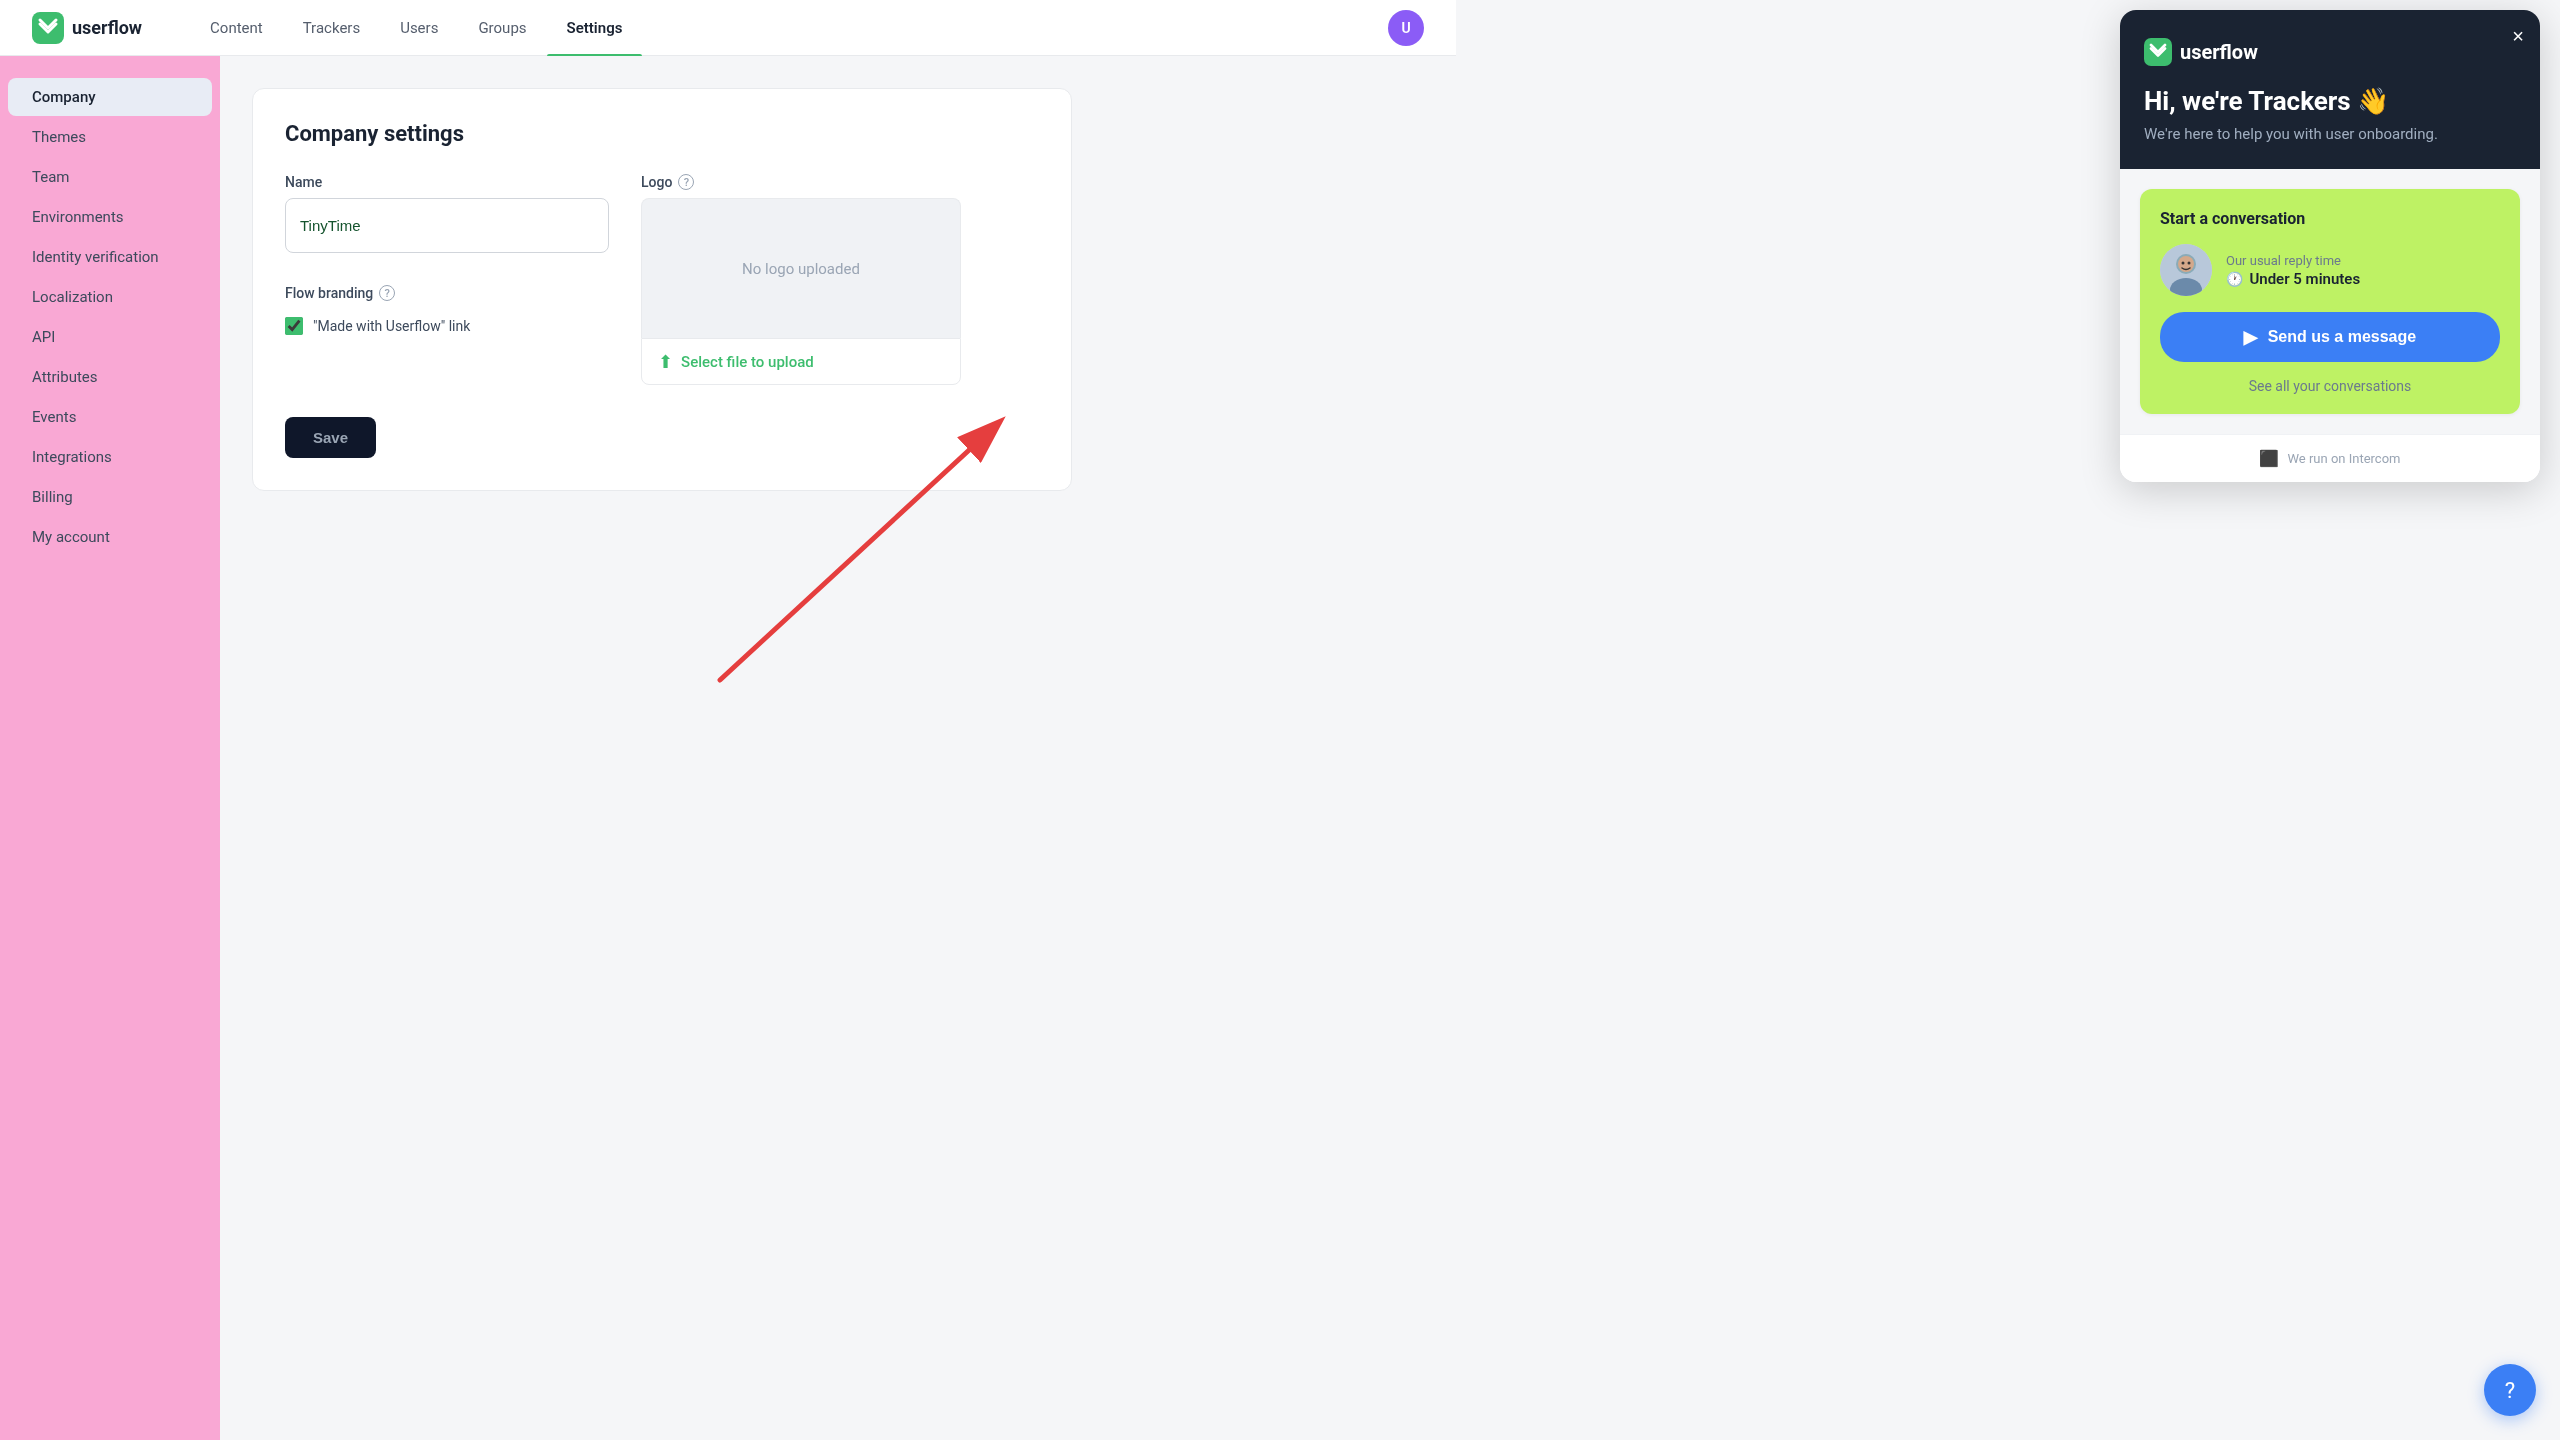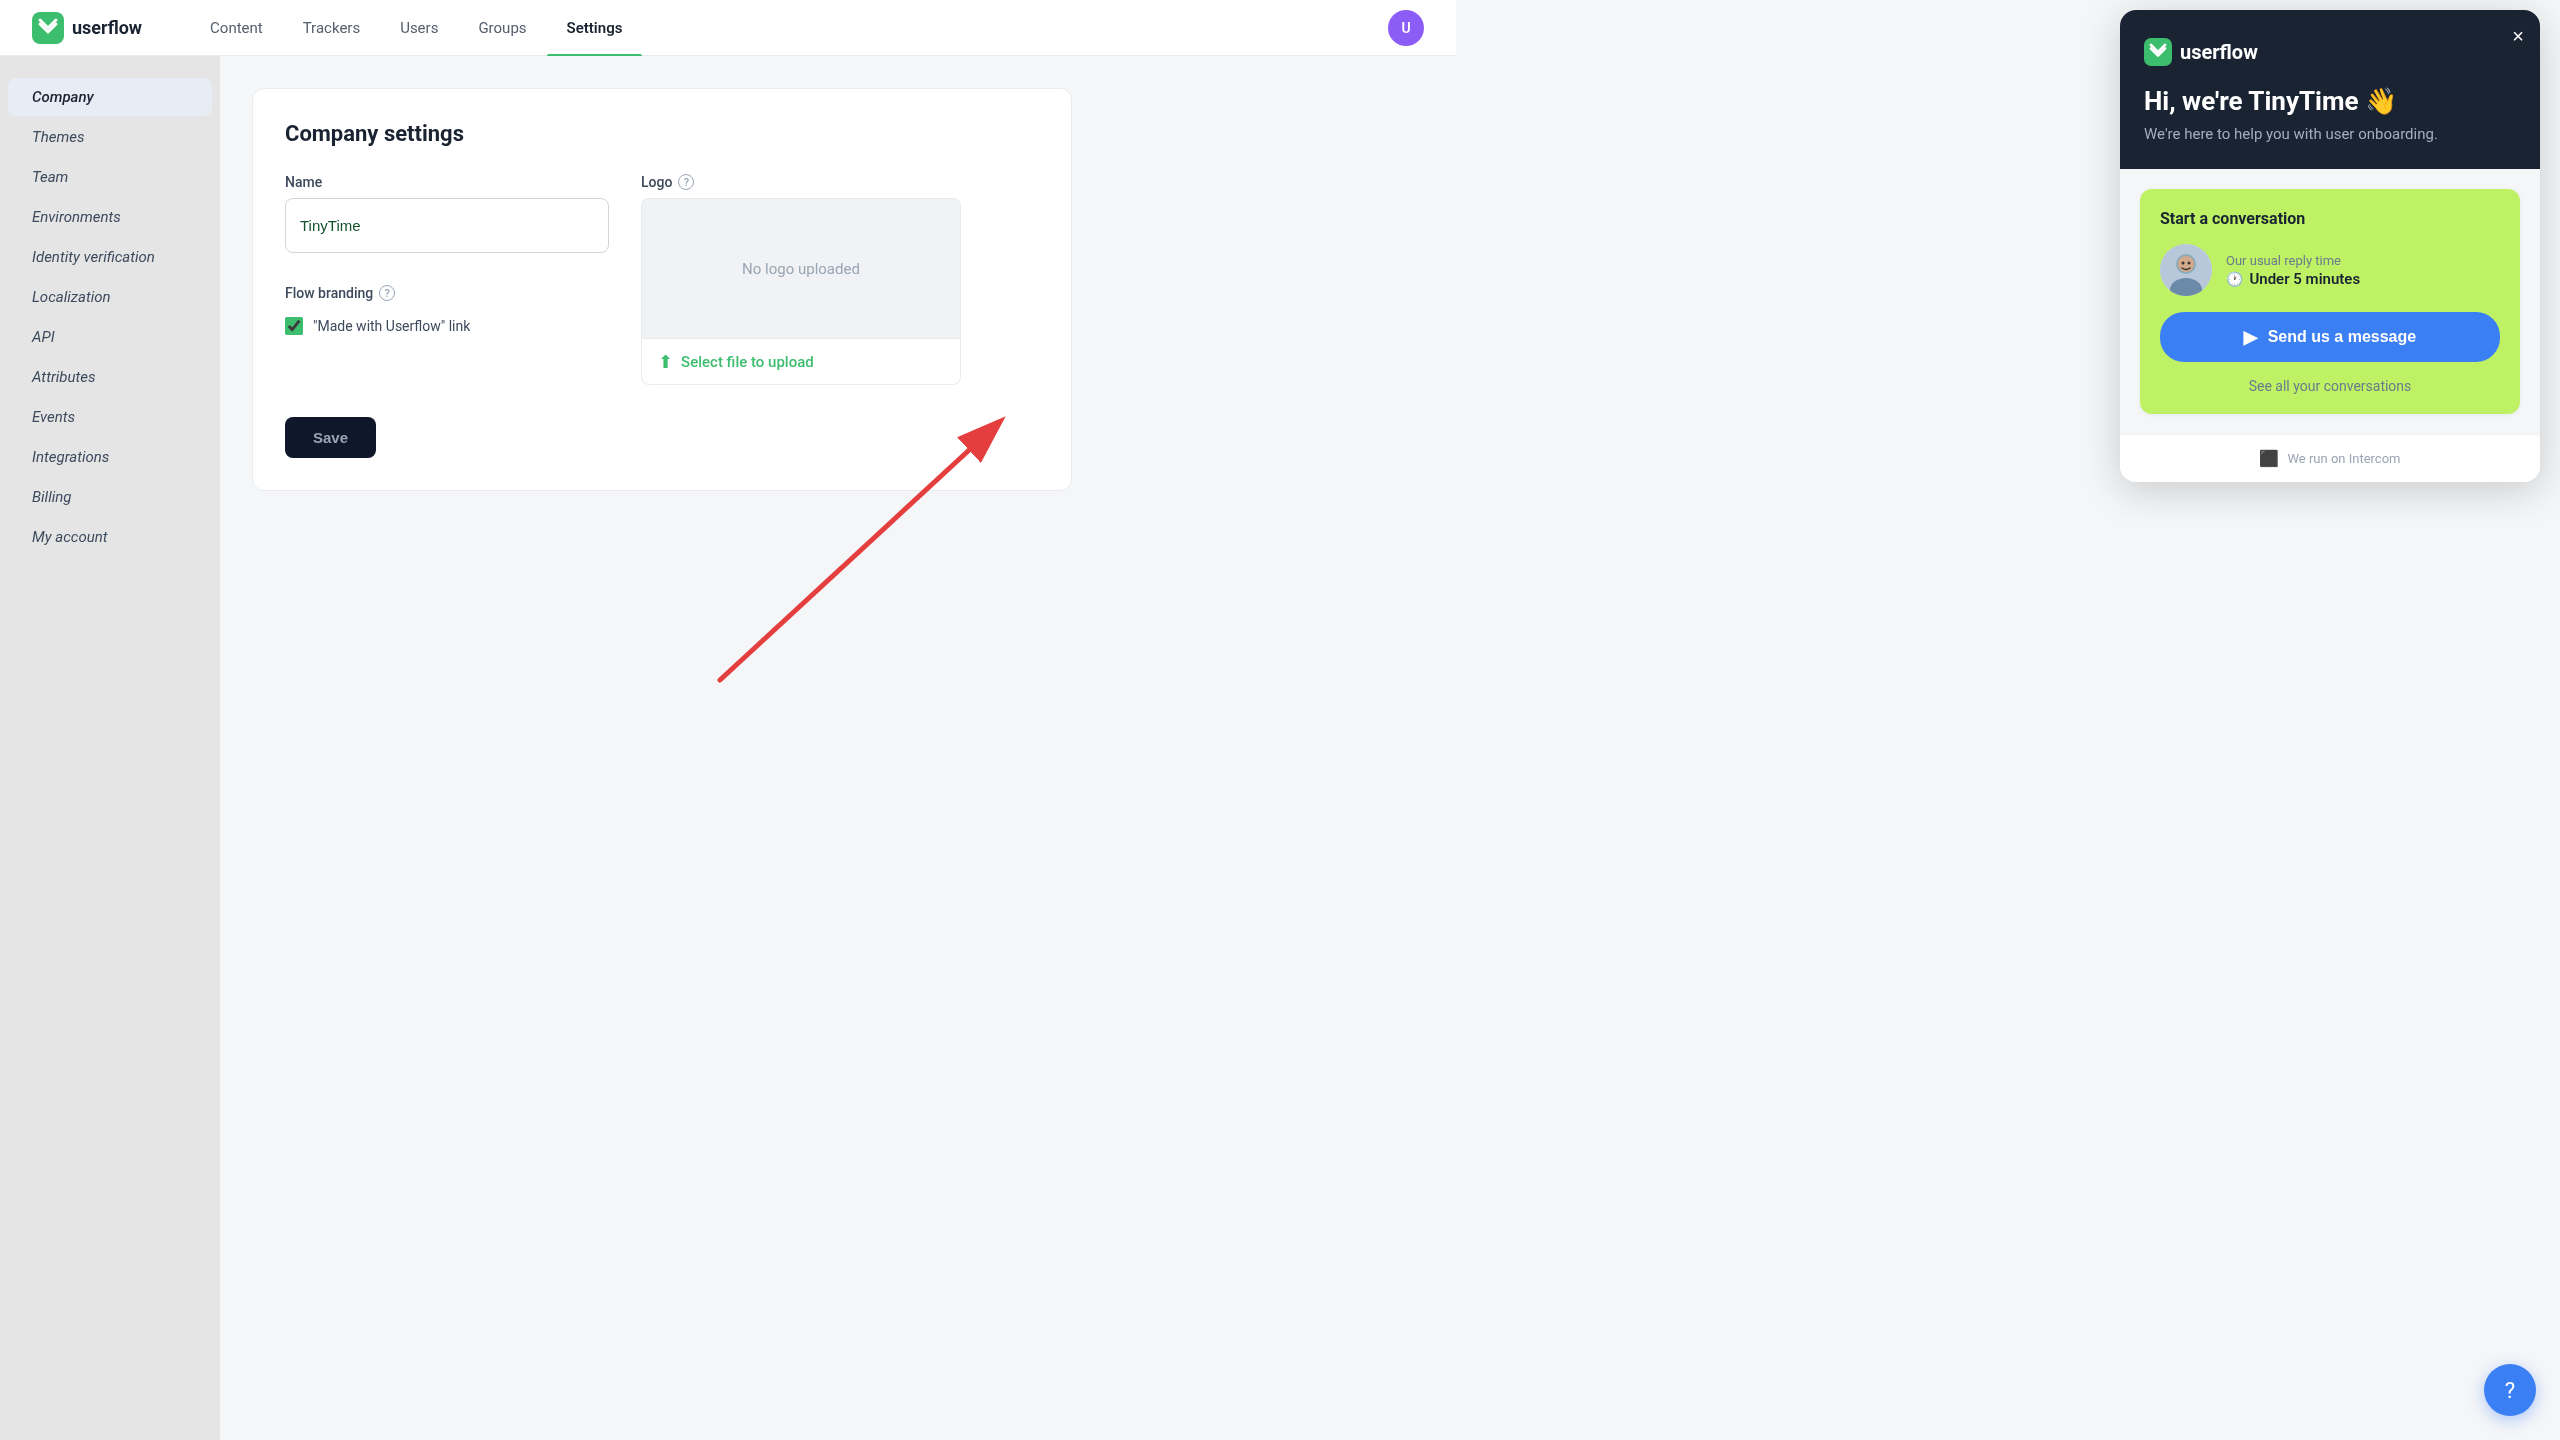--- a/index.html
+++ b/index.html
@@ -89,24 +89,23 @@
 
     
     .layout {
       display: flex;
       height: calc(100vh - 56px);
     }
 
     
     .sidebar {
       width: 220px;
-      background: #e5e5e5;
+      background: #f9a8d4;
       padding: 20px 0;
       flex-shrink: 0;
-      font-style: italic;
     }
     .sidebar-item {
       padding: 10px 24px;
       font-size: 15px;
       color: #3d4a5c;
       cursor: pointer;
       border-radius: 8px;
       margin: 2px 8px;
     }
     .sidebar-item.active {
@@ -516,21 +515,21 @@
       <div class="chat-brand-logo">
         <svg width="28" height="28" viewBox="0 0 32 32" fill="none">
           <rect width="32" height="32" rx="8" fill="#3dbd6e"></rect>
           <path d="M8 12 L16 20 L24 12" stroke="#fff" stroke-width="3" stroke-linecap="round" stroke-linejoin="round" fill="none"></path>
           <path d="M8 8 L16 16 L24 8" stroke="#fff" stroke-width="3" stroke-linecap="round" stroke-linejoin="round" fill="none"></path>
         </svg>
         <span class="chat-brand-name">userflow</span>
       </div>
     </div>
     <div class="chat-greeting">
-      <span>Hi, we're TinyTime</span>
+      <span>Hi, we're Trackers</span>
       <span class="wave-emoji">👋</span>
     </div>
     <p class="chat-subtitle">We're here to help you with user onboarding.</p>
   </div>
 
   <div class="chat-body">
     <div class="start-convo-card">
       <div class="start-convo-title">Start a conversation</div>
 
       <div class="agent-row">

